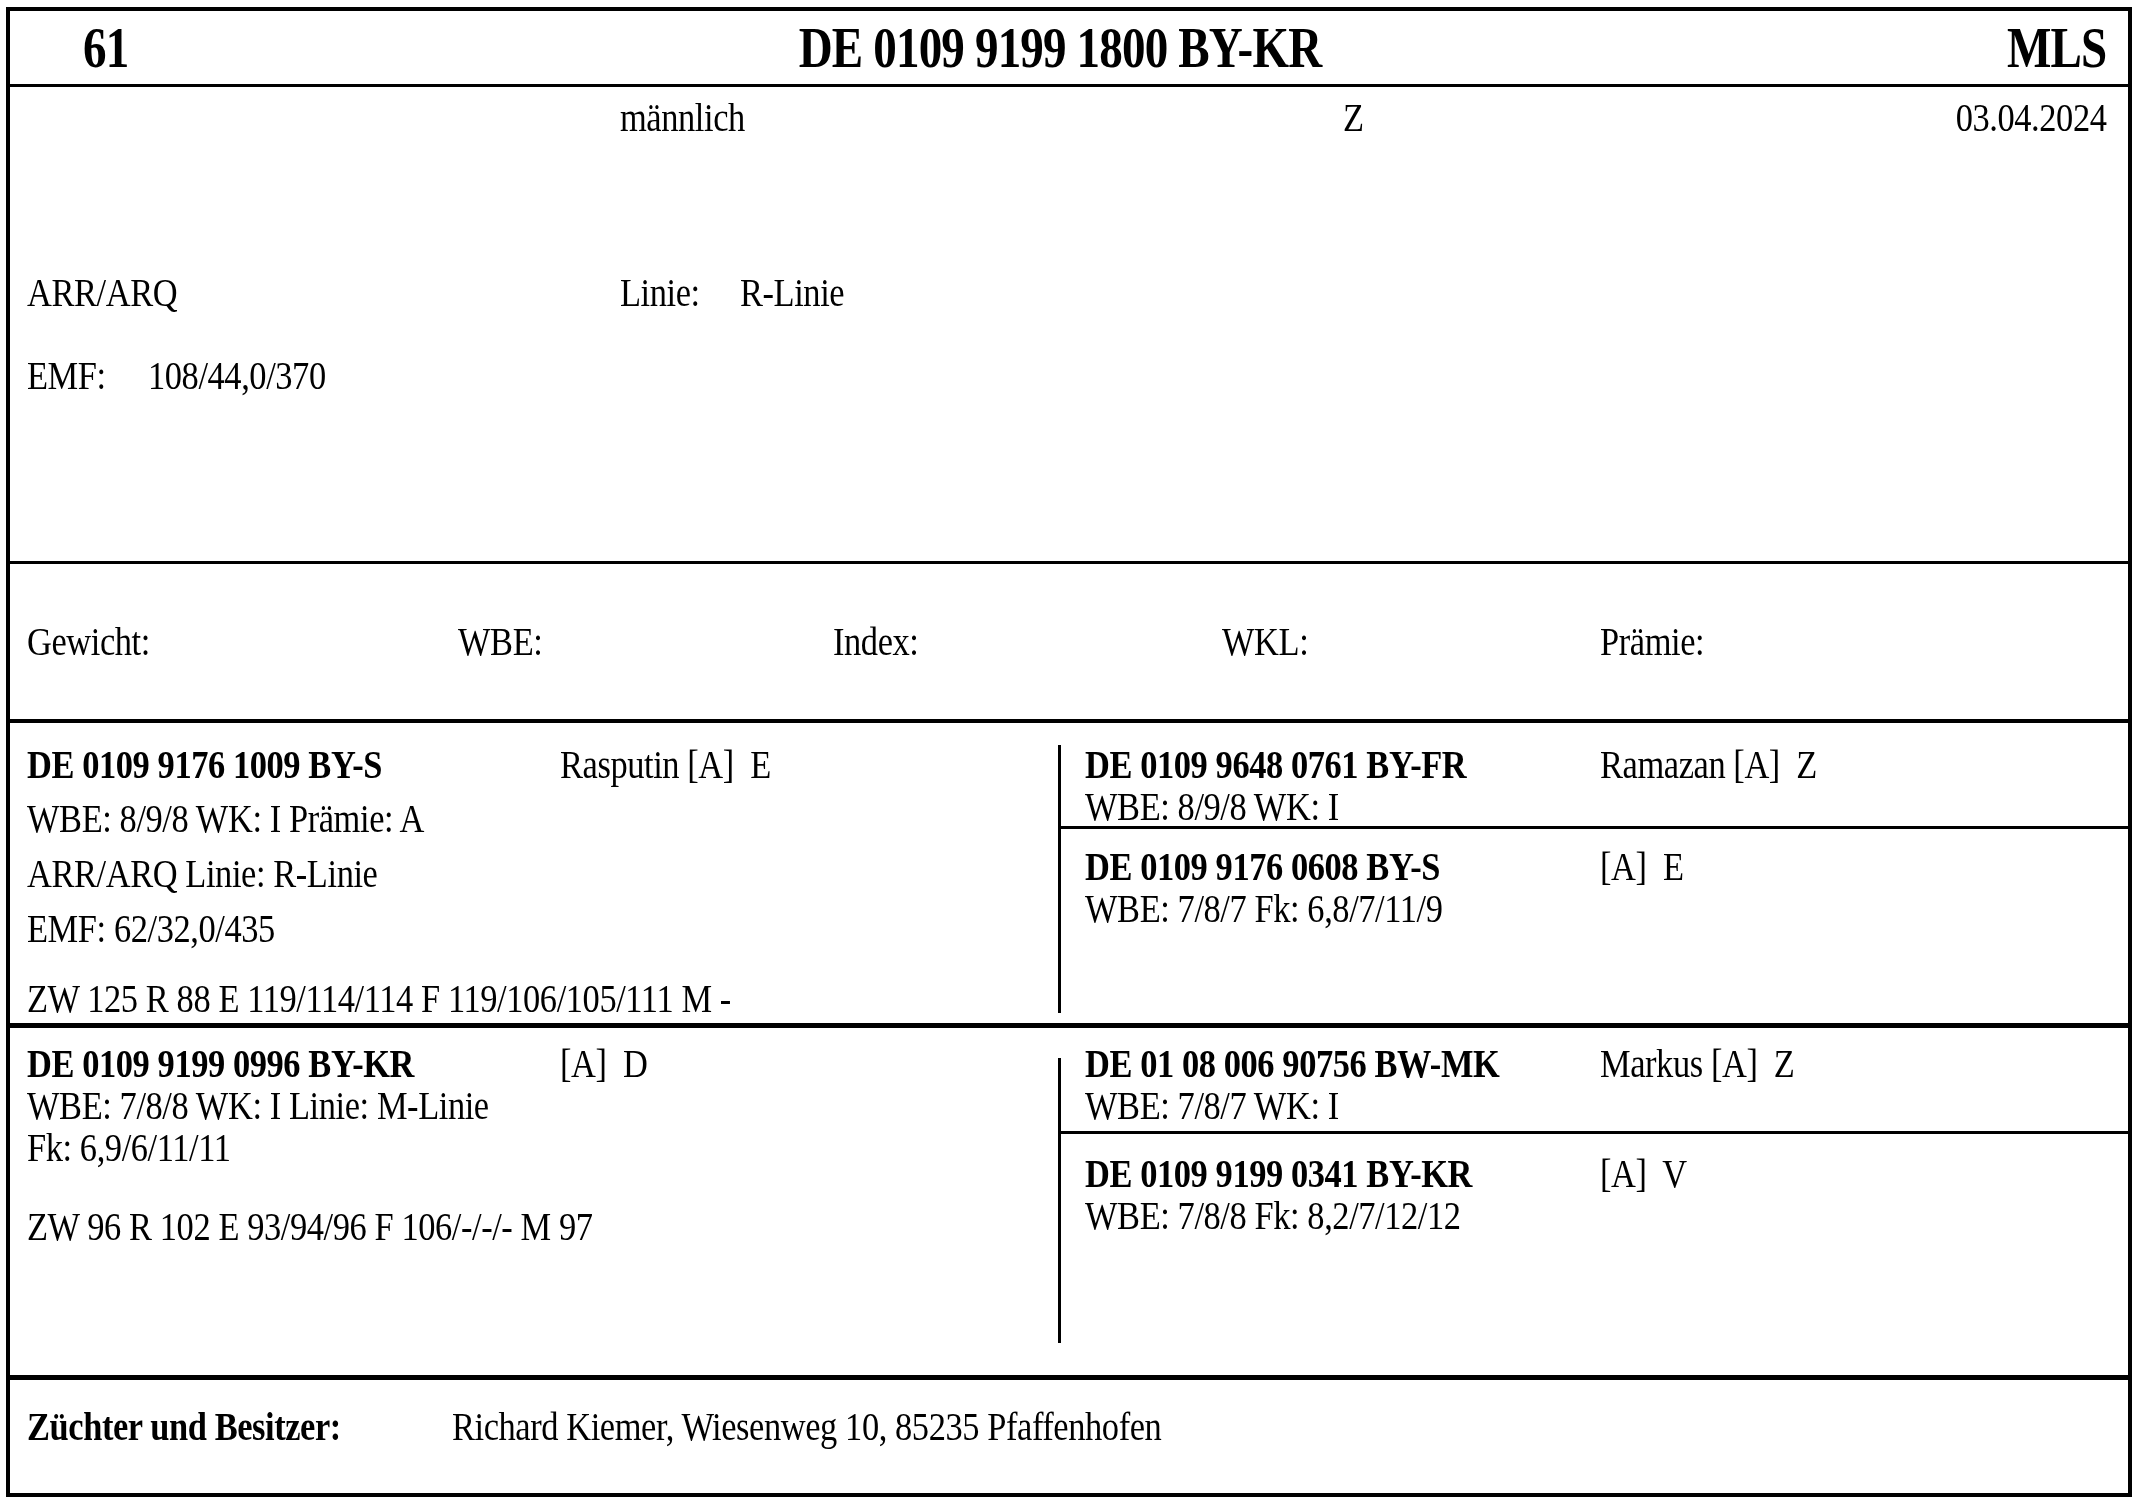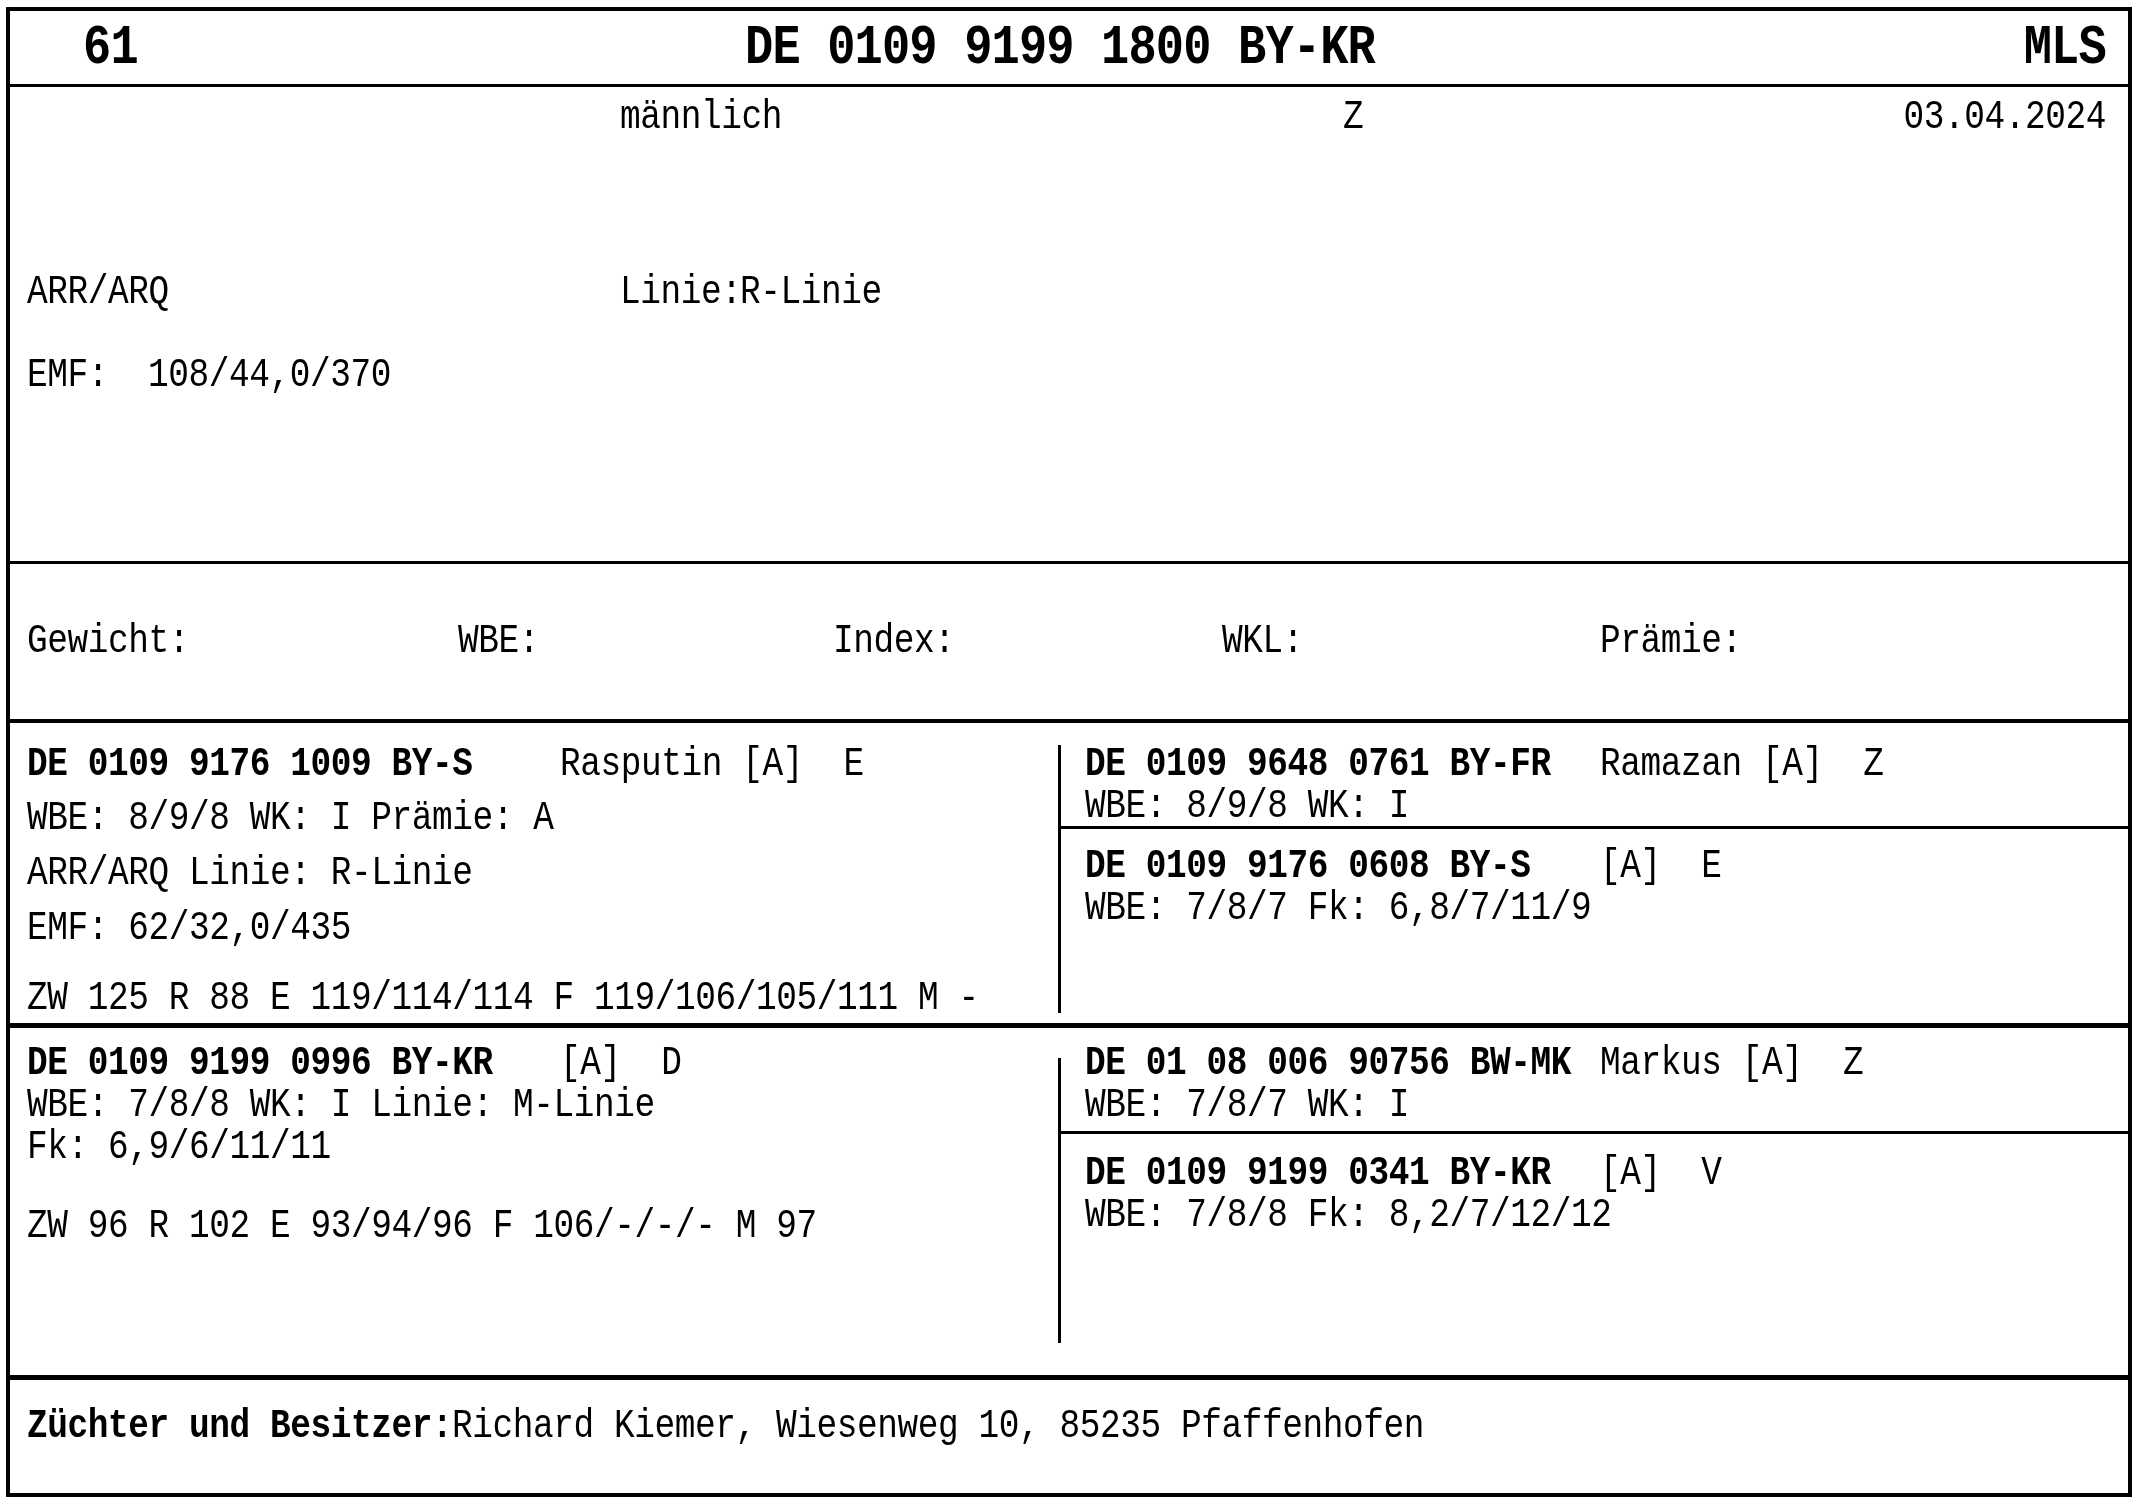--- a/index.html
+++ b/index.html
@@ -1,20 +1,20 @@
 <!DOCTYPE html>
 <html><head>
 <meta charset="utf-8">
 <style>
   * { margin:0; padding:0; box-sizing:border-box; }
   html,body { background:#ffffff; }
   .doc {
     position:relative; width:2138px; height:1506px;
     background:#ffffff; color:#000;
-    font-family:Liberation Mono, monospace;
+    font-family:Liberation Serif, serif;
     overflow:hidden;
   }
   .frame {
     position:absolute; left:6px; top:7px; width:2126px; height:1490px;
     border:4px solid #000;
   }
   .ln { position:absolute; background:#000; }
   .t {
     position:absolute; white-space:pre;
     font-size:41px; line-height:1.05; letter-spacing:-0.5px;

